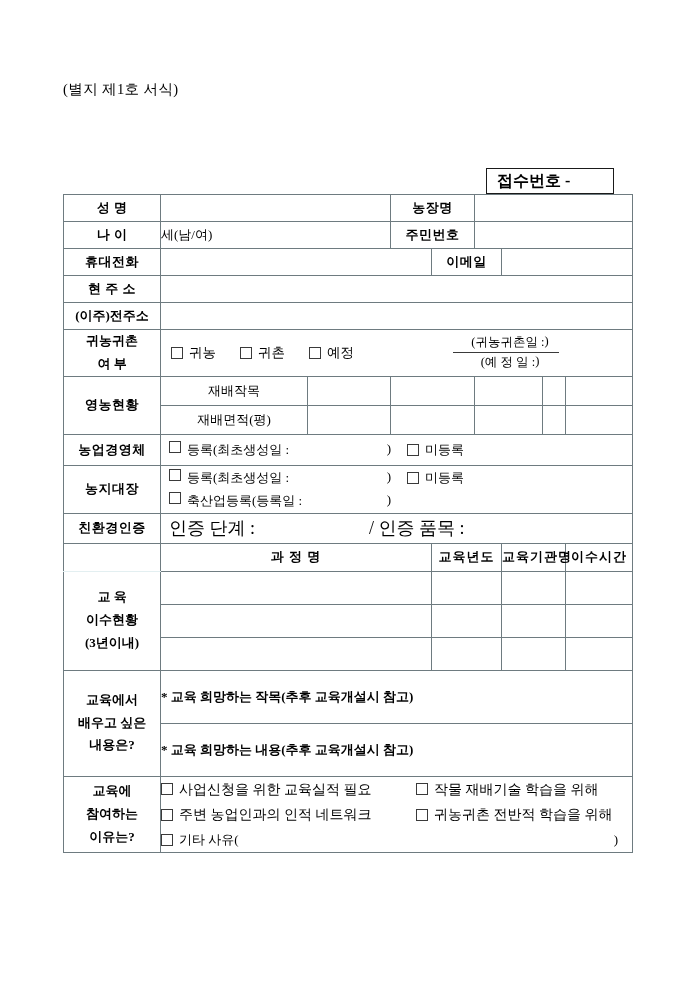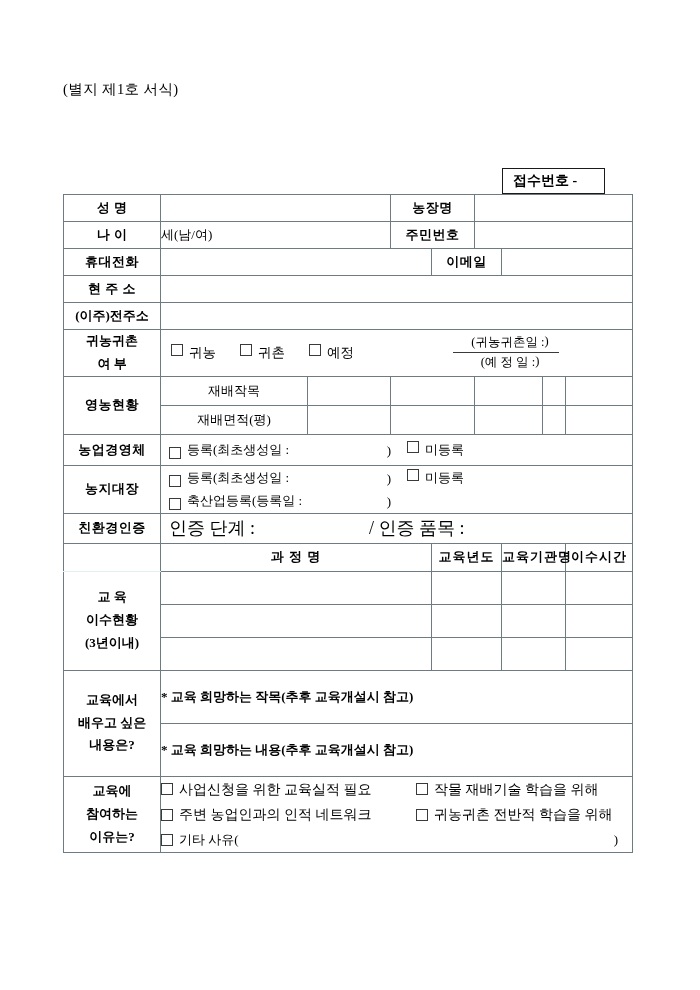--- a/index.html
+++ b/index.html
@@ -40,30 +40,30 @@
     top: 118px;
     text-align: center;
     font-size: 24px;
     font-weight: bold;
     letter-spacing: -0.2px;
     white-space: nowrap;
   }
 
   .receipt-box {
     position: absolute;
-    left: 502px;
+    left: 486px;
     top: 168px;
-    width: 103px;
+    width: 128px;
     height: 26px;
     border: 1.6px solid #1a1a1a;
     box-sizing: border-box;
     display: flex;
     align-items: center;
     padding-left: 10px;
-    font-size: 14px;
+    font-size: 16px;
     font-weight: bold;
     white-space: nowrap;
   }
 
   
   .form-table {
     position: absolute;
     left: 63px;
     top: 194px;
     width: 569px;
@@ -120,21 +120,21 @@
   }
   .chk {
     display: inline-block;
     width: 10px;
     height: 10px;
     border: 1.2px solid #3a3a3a;
     margin-right: 6px;
     flex: 0 0 auto;
     background: #fff;
   }
-  .chk-item { display: flex; white-space: nowrap; }
+  .chk-item { display: flex; align-items: center; white-space: nowrap; }
 
   
   .gn-wrap {
     display: flex;
     align-items: center;
     height: 100%;
     padding-left: 10px;
     box-sizing: border-box;
   }
   .gn-opts {
@@ -164,21 +164,21 @@
   
   .reg-row {
     display: flex;
     align-items: center;
     height: 100%;
     font-size: 13px;
     padding-left: 8px;
     box-sizing: border-box;
     white-space: nowrap;
   }
-  .reg-a { width: 238px; display: flex; align-items: flex-end; }
+  .reg-a { width: 238px; display: flex; align-items: flex-start; }
   .reg-a .paren { margin-left: auto; padding-right: 16px; }
 
   .two-line {
     display: flex;
     flex-direction: column;
     justify-content: center;
     height: 100%;
     padding-left: 8px;
     box-sizing: border-box;
     gap: 5px;

